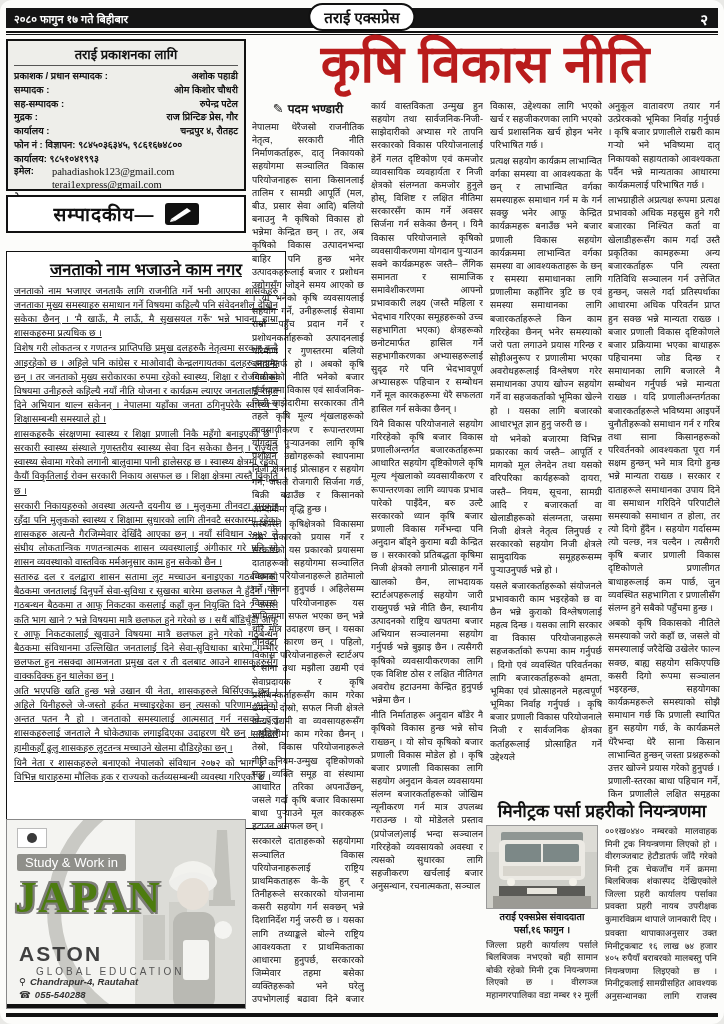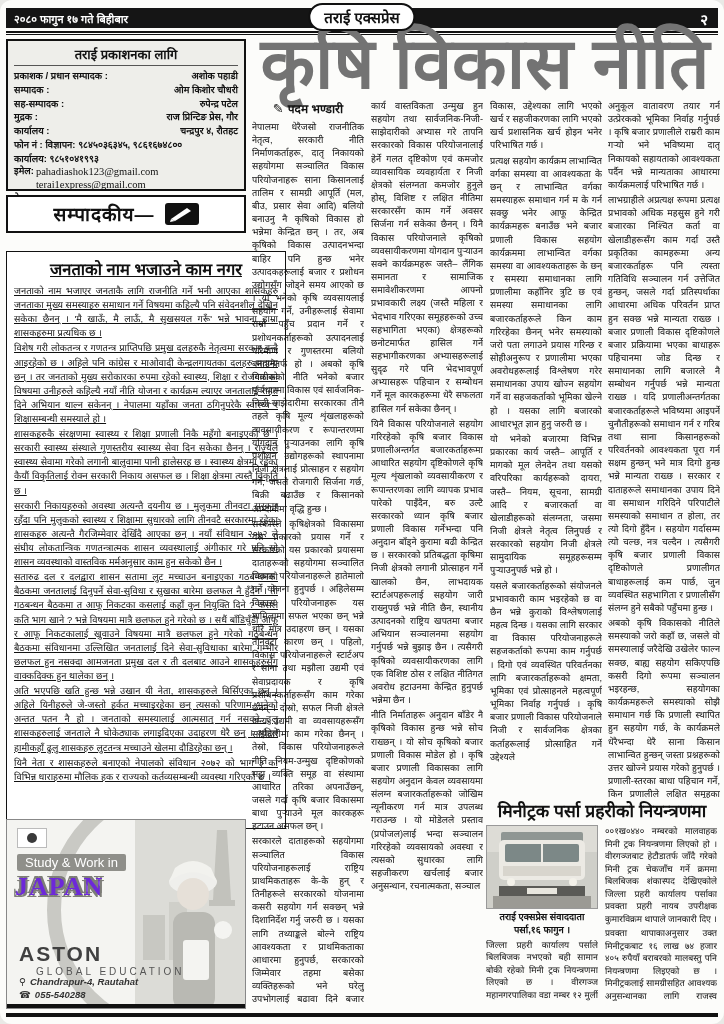--- a/index.html
+++ b/index.html
@@ -27,21 +27,21 @@
   
   .pubbox {
     position:absolute; left:6px; top:39px; width:240px; height:152px;
     border:2px solid #111; background:#eeeeea; padding:4px 6px;
   }
   .pubbox h3 { text-align:center; font-size:13px; border-bottom:1px solid #555; padding-bottom:2px; margin-bottom:3px; }
   .pub-row { display:flex; justify-content:space-between; font-size:9.5px; font-weight:bold; line-height:1.45; }
   .pub-line { font-size:9.5px; font-weight:bold; line-height:1.45; }
   .pub-latin { font-family:"Liberation Serif","DejaVu Serif",serif; font-weight:normal; font-size:10.5px; }
   .pub-email-block { display:flex; font-size:9.5px; line-height:1.25; }
-  .pub-email-block .lbl { font-weight:bold; margin-right:2px; }
+  .pub-email-block .lbl { font-weight:bold; margin-right:18px; }
 
   .edit-head {
     position:absolute; left:6px; top:195px; width:240px; height:38px;
     border:2px solid #111; background:#fff; display:flex; align-items:center; justify-content:center; gap:10px;
   }
   .edit-head .t { font-size:19px; font-weight:bold; letter-spacing:1px; }
   .pen-badge { width:34px; height:22px; background:#111; border-radius:3px; position:relative; }
   .pen-badge svg { position:absolute; inset:2px; }
 
   .editorial {
@@ -58,35 +58,35 @@
   }
   .japan .swoosh {
     position:absolute; left:40px; top:-40px; width:260px; height:260px;
     border:14px solid #c9c9c4; border-radius:50%;
   }
   .japan .flag { position:absolute; left:10px; top:8px; width:30px; height:20px; background:#fff; border:1px solid #bbb; display:flex; align-items:center; justify-content:center; }
   .japan .flag i { display:block; width:10px; height:10px; border-radius:50%; background:#3a3a3a; }
   .japan .tag { position:absolute; left:10px; top:34px; background:#8f8f8a; color:#fff; font-size:13px; padding:1px 8px; border-radius:2px; }
   .japan .big {
     position:absolute; left:8px; top:52px; font-family:"Liberation Serif","DejaVu Serif",serif;
-    font-size:26px; font-weight:bold; color:#6d28d9; letter-spacing:1px;
+    font-size:44px; font-weight:bold; color:#4d7c0f; letter-spacing:1px;
     text-shadow:-2px -2px 0 #7d7d78, 2px -2px 0 #7d7d78, -2px 2px 0 #7d7d78, 2px 2px 0 #7d7d78;
   }
   .japan .aston { position:absolute; left:12px; top:122px; font-size:21px; font-weight:bold; color:#404040; letter-spacing:2px; }
   .japan .aston-sub { position:absolute; left:29px; top:146px; font-size:10px; letter-spacing:3px; color:#555; }
   .japan .contact { position:absolute; left:12px; top:156px; font-size:9.5px; color:#333; line-height:1.35; font-style:italic; font-weight:bold; }
   .japan .contact .row { display:flex; gap:4px; align-items:center; }
   .japan .girl { position:absolute; right:0; top:0; width:110px; height:190px; }
   .japan .baseline { position:absolute; left:0; bottom:0; width:100%; height:4px; background:#111; }
 
   
   .main-headline {
     position:absolute; left:252px; top:30px; width:466px; height:70px;
-    font-size:71px; font-weight:bold; text-align:center; line-height:68px;
-    letter-spacing:0px; color:#737373; white-space:nowrap;
+    font-size:52px; font-weight:bold; text-align:center; line-height:68px;
+    letter-spacing:0px; color:#b91c1c; white-space:nowrap;
   }
   .col { position:absolute; top:100px; width:112px; overflow:hidden; }
   .col p { font-size:9.2px; line-height:1.43; text-align:justify; margin-bottom:2px; }
   .c1 { left:252px; height:906px; }
   .c2 { left:371px; height:906px; }
   .c3 { left:490px; height:698px; }
   .c4 { left:608px; height:906px; }
   .byline { text-align:center; font-size:12px; font-weight:bold; margin-bottom:4px; }
   .byline .pen { font-size:13px; margin-right:4px; }
 

